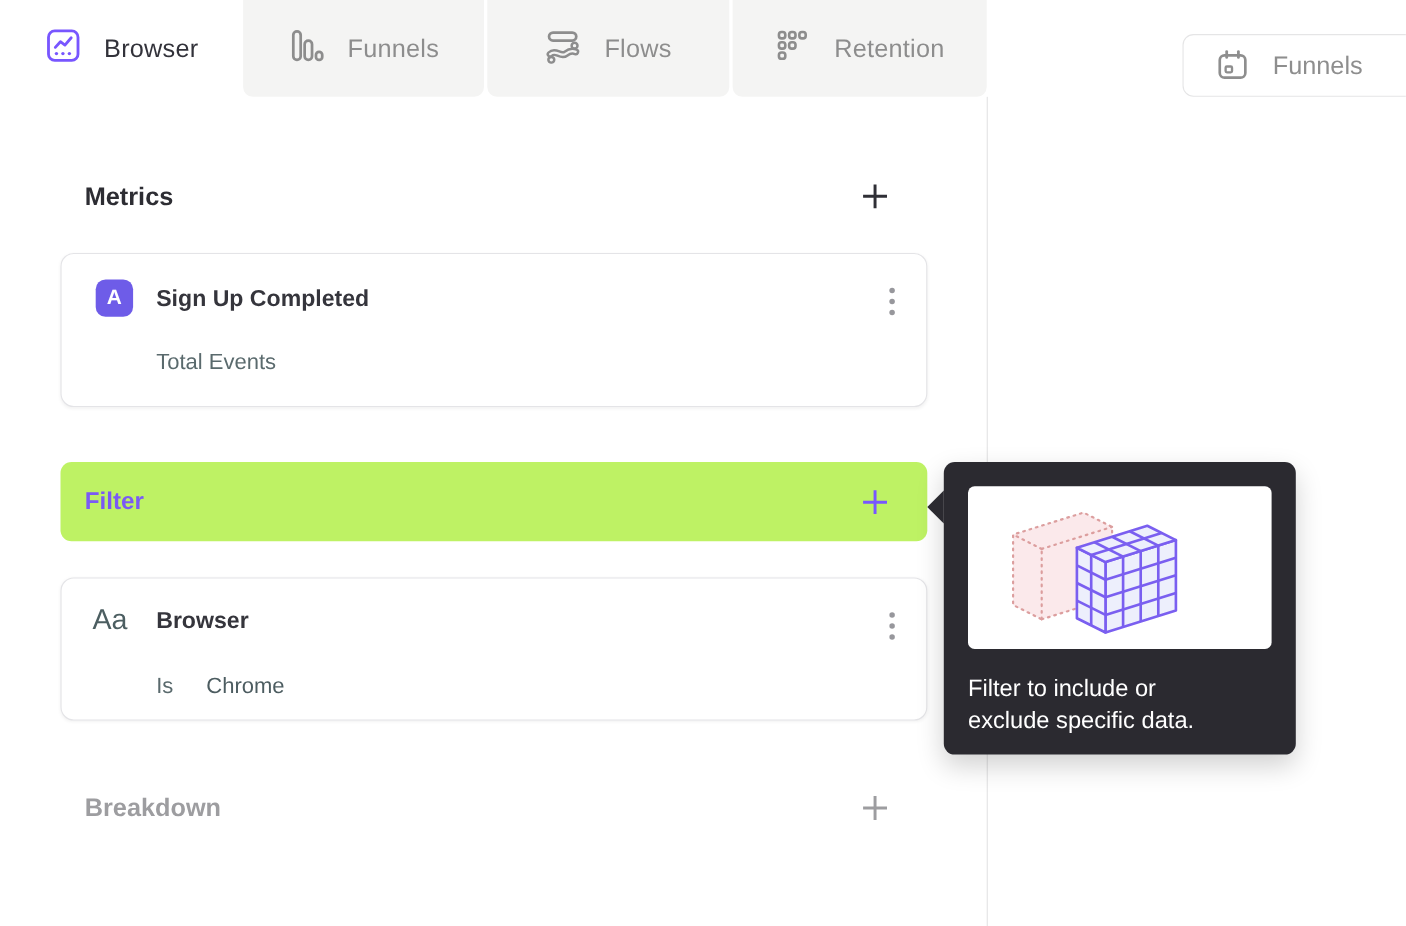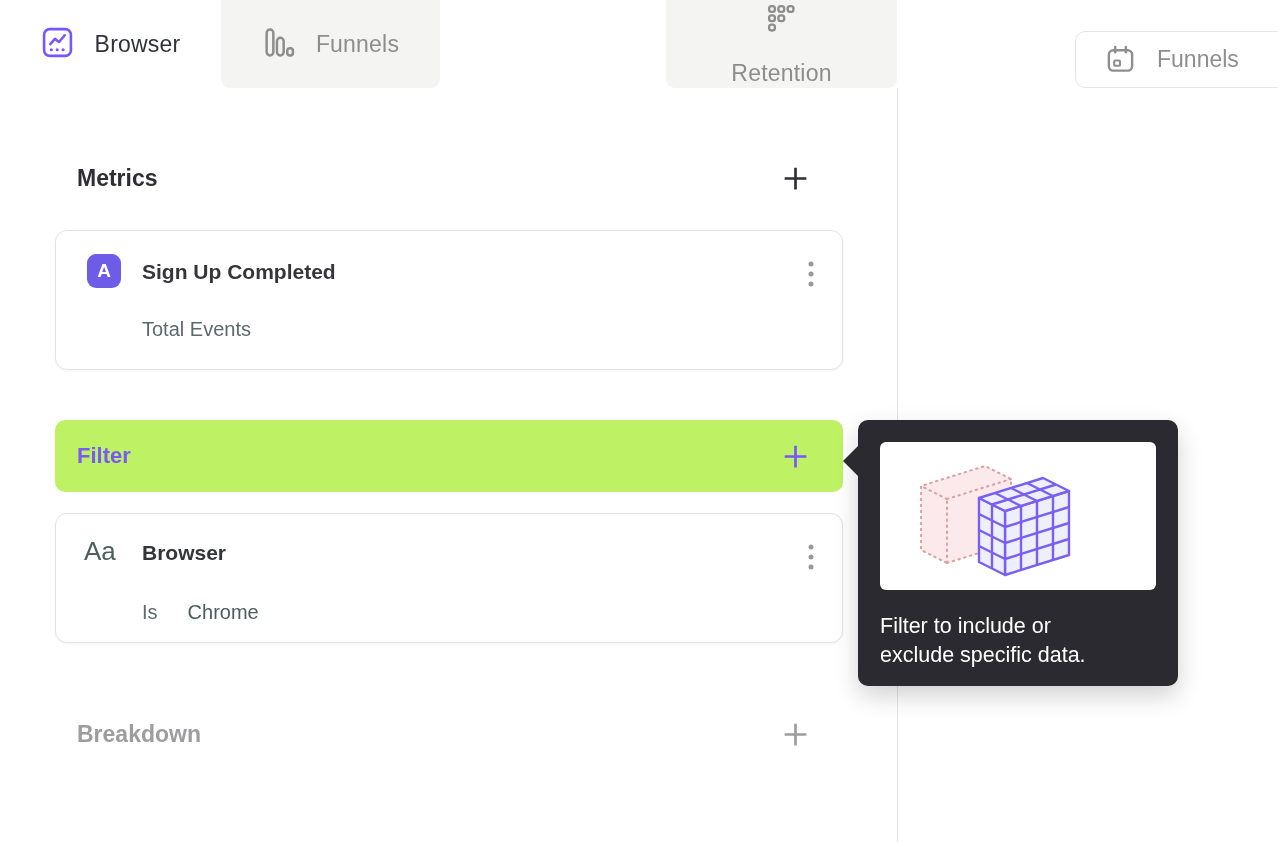--- a/index.html
+++ b/index.html
@@ -19,21 +19,21 @@
     display:flex; align-items:center; justify-content:center; gap:21px;
     cursor:pointer;
   }
   .tab .tab-label { font-size:23px; font-weight:500; color:#8d8d8d; letter-spacing:.2px; }
   .tab-inactive { background:#f4f4f3; border-radius:0 0 9px 9px; }
   .tab-active { background:#ffffff; }
   .tab-active .tab-label { color:#32323a; }
   .tab-insights  { left:0;   width:221px; }
   .tab-funnels   { left:221px; width:219px; }
   .tab-flows     { left:443px; width:220px; }
-  .tab-retention { left:666px; width:231px;flex-direction:column; }
+  .tab-retention { left:666px; width:231px; }
   .tab-icon { display:block; }
 
   
   .panel-divider { position:absolute; left:897px; top:88px; width:1px; height:754px; background:#e3e3e4; }
 
   
   .custom-btn {
     position:absolute; left:1075px; top:31px; width:220px; height:57px;
     background:#fff; border:1px solid #e5e5e6; border-radius:10px;
     display:flex; align-items:center; gap:21px; padding-left:29px; cursor:pointer;
@@ -63,21 +63,21 @@
 
   .plus-btn { background:none; border:none; cursor:pointer; display:flex; align-items:center; padding:0; }
 
   
   .card {
     position:absolute; left:55px; width:788px;
     background:#fff; border:1px solid #e4e4e7; border-radius:12px;
     box-shadow:0 1px 3px rgba(16,16,20,.05); cursor:pointer;
   }
   .metric-card { top:230px; height:140px; }
-  .filter-card { top:513px; height:130px; }
+  .filter-card { top:525px; height:130px; }
 
   .badge-a {
     position:absolute; left:31px; top:23px; width:34px; height:34px;
     background:#6e5ce8; border-radius:9px;
     display:flex; align-items:center; justify-content:center;
     color:#fff; font-size:19px; font-weight:700;
   }
   .card-title { position:absolute; left:86px; font-size:21px; font-weight:700; color:#35353c; line-height:30px; }
   .metric-card .card-title { top:26px; }
   .filter-card .card-title { top:24px; }
@@ -132,20 +132,32 @@
     <span class="tab-icon">
       <svg width="33" height="33" viewBox="0 0 32 32" fill="none" stroke="#8d8d8d" stroke-width="2.4">
         <rect x="4.5" y="3.5" width="6.5" height="25" rx="3.2"></rect>
         <rect x="14.5" y="11.5" width="6.5" height="17" rx="3.2"></rect>
         <rect x="24.5" y="21.5" width="5.5" height="7" rx="2.6"></rect>
       </svg>
     </span>
     <span class="tab-label">Funnels</span>
   </div>
 
+  <div class="tab tab-inactive tab-flows">
+    <span class="tab-icon">
+      <svg width="33" height="33" viewBox="0 0 32 32" fill="none">
+        <rect x="4" y="4.5" width="24" height="7" rx="3.5" stroke="#8d8d8d" stroke-width="2.4"></rect>
+        <path d="M5 23.5 C10 18.5 14 27 19 23 C22 20.7 25 20.5 27.5 21.5" stroke="#8d8d8d" stroke-width="6.3" stroke-linecap="round"></path>
+        <path d="M5 23.5 C10 18.5 14 27 19 23 C22 20.7 25 20.5 27.5 21.5" stroke="#f4f4f3" stroke-width="2" stroke-linecap="round"></path>
+        <circle cx="6" cy="28.5" r="2.6" stroke="#8d8d8d" stroke-width="2.2"></circle>
+        <circle cx="26.5" cy="16" r="2.6" stroke="#8d8d8d" stroke-width="2.2"></circle>
+      </svg>
+    </span>
+    <span class="tab-label">Flows</span>
+  </div>
 
   <div class="tab tab-inactive tab-retention">
     <span class="tab-icon">
       <svg width="33" height="33" viewBox="0 0 32 32" fill="none" stroke="#8d8d8d" stroke-width="2.3">
         <rect x="4" y="4" width="5.6" height="5.6" rx="2.3"></rect>
         <rect x="13" y="4" width="5.6" height="5.6" rx="2.3"></rect>
         <rect x="22" y="4" width="5.6" height="5.6" rx="2.3"></rect>
         <rect x="4" y="13" width="5.6" height="5.6" rx="2.3"></rect>
         <rect x="13" y="13" width="5.6" height="5.6" rx="2.3"></rect>
         <rect x="4" y="22" width="5.6" height="5.6" rx="2.3"></rect>

